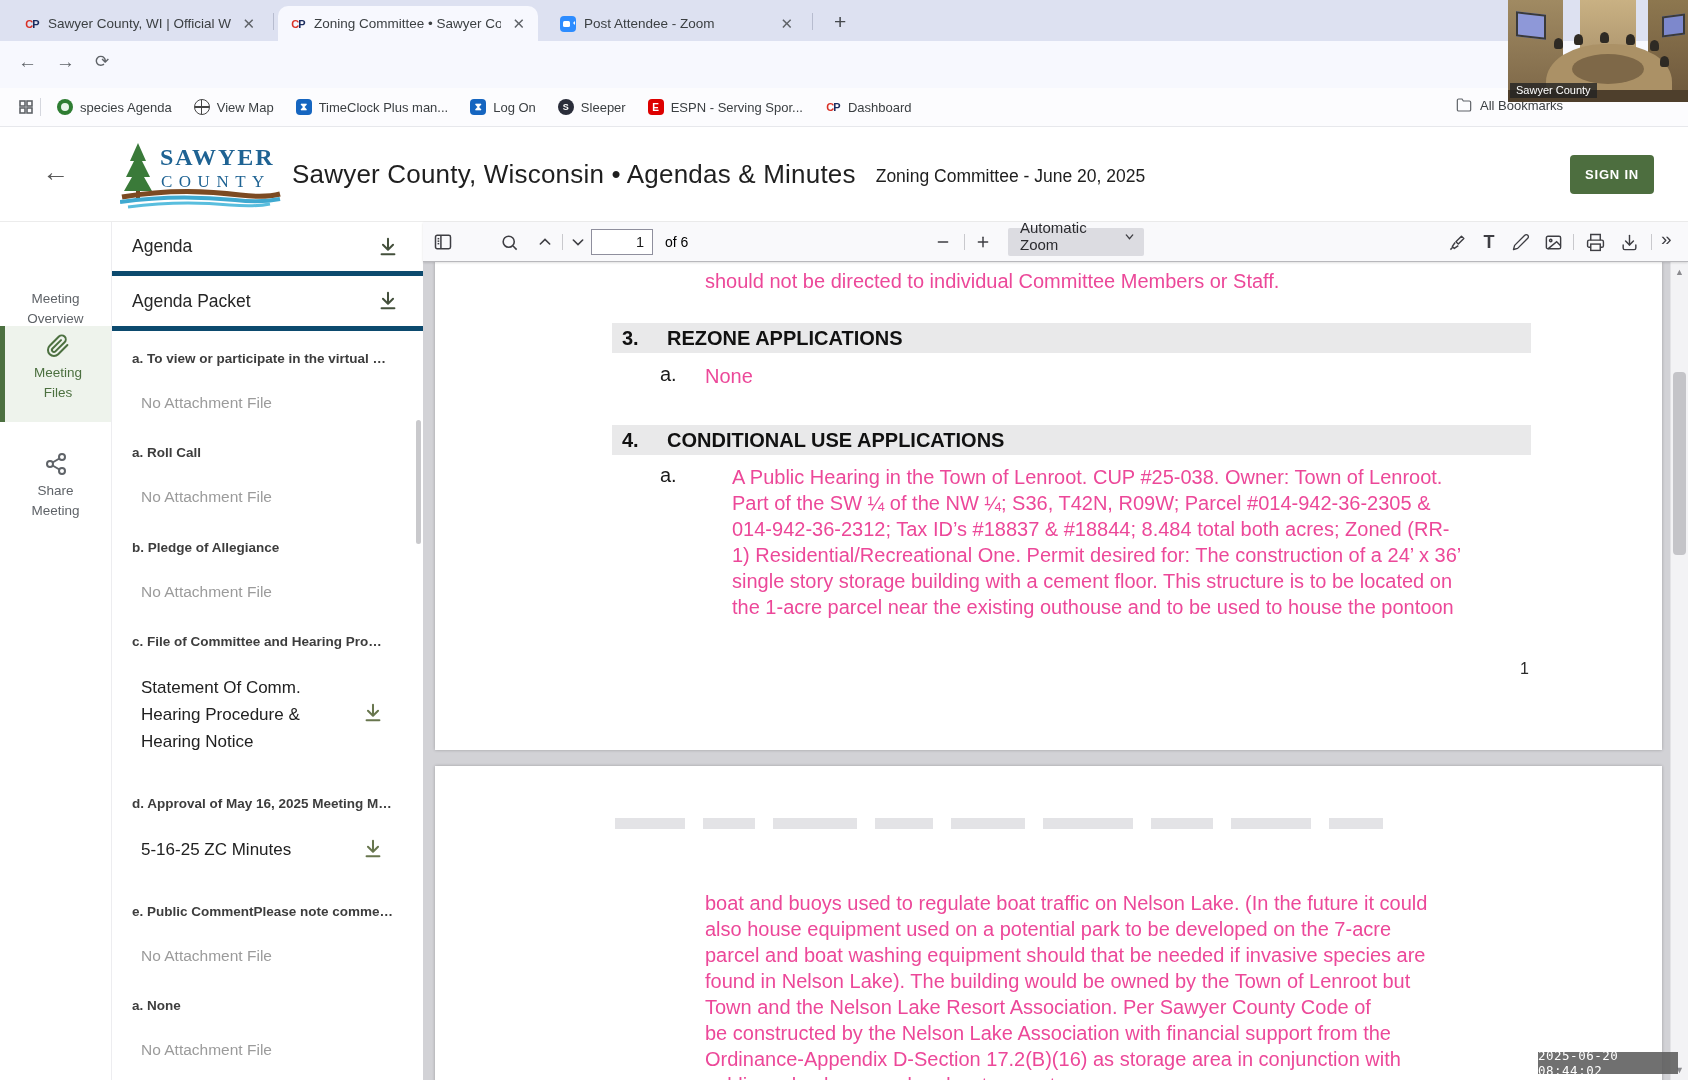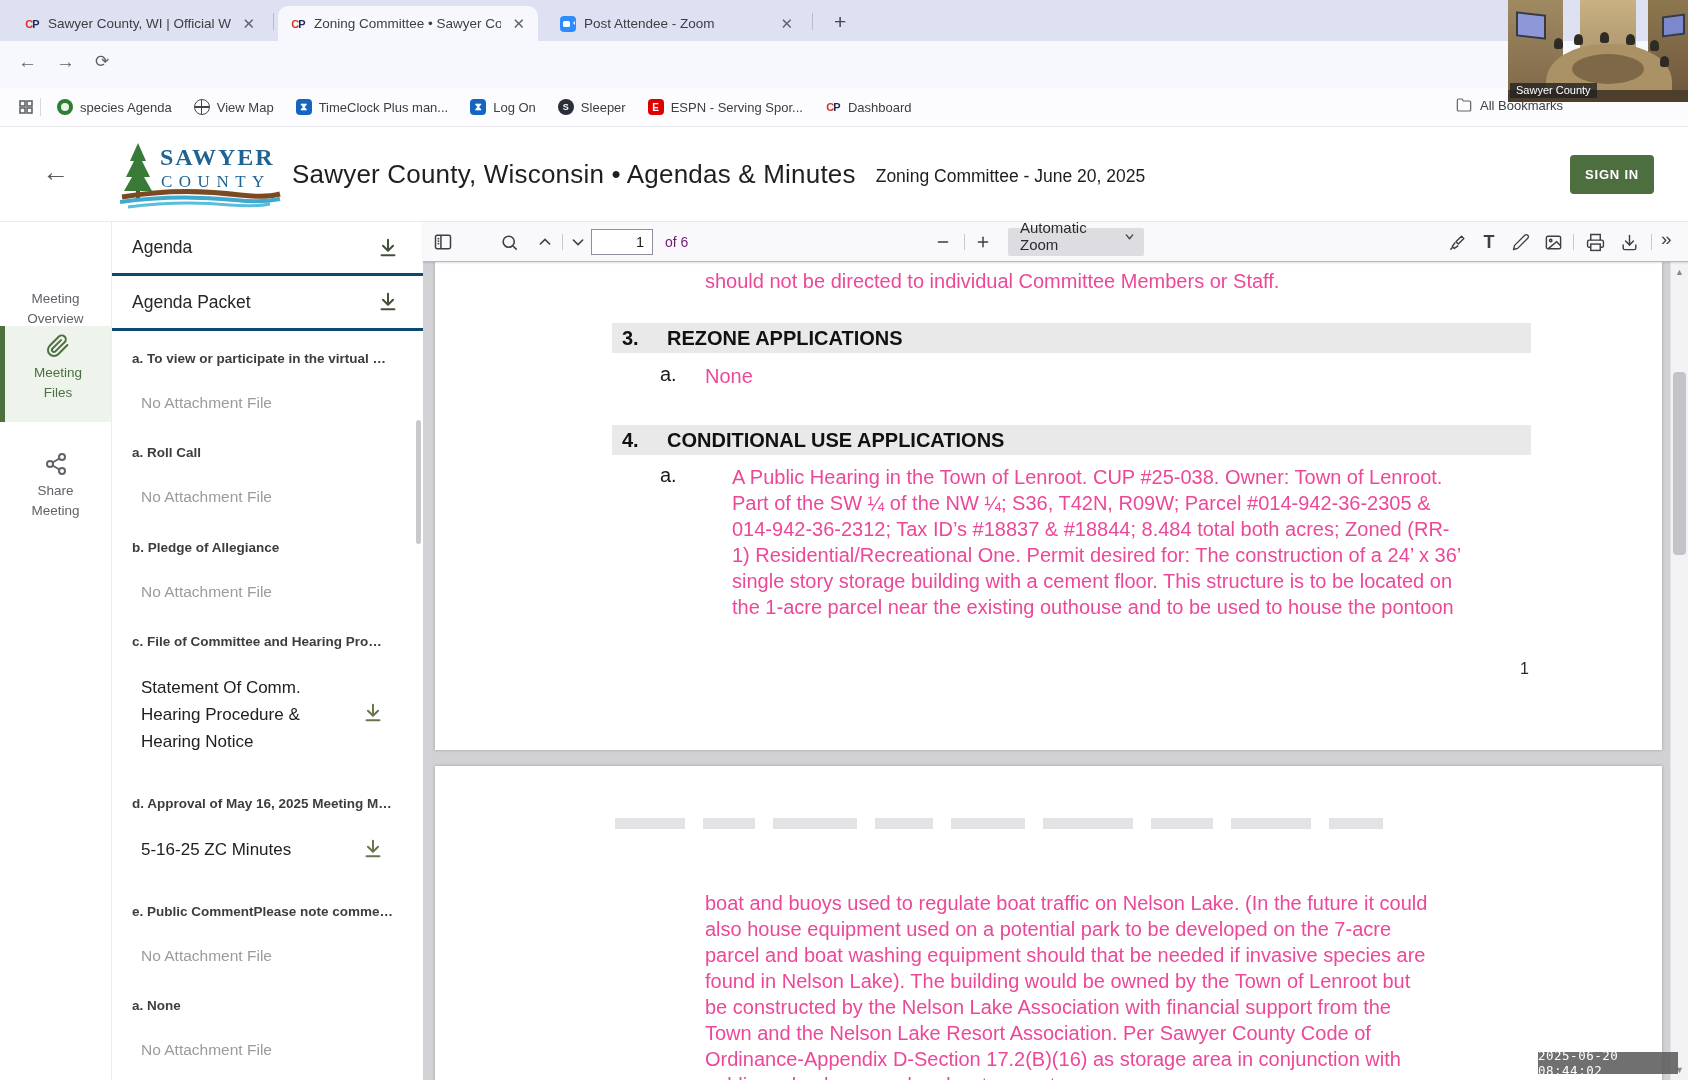--- a/index.html
+++ b/index.html
@@ -60,41 +60,41 @@
   
   .nav { position:absolute; top:222px; left:0; width:111px; bottom:0; background:#fff; }
   .navitem { position:absolute; left:0; width:111px; display:flex; flex-direction:column; align-items:center;
              gap:5px; color:#5f6368; font-size:13.5px; line-height:20px; text-align:center; padding-top:8px; }
   .navitem .lbl { width:72px; }
   .navitem.sel { background:#eef3ec; border-left:5px solid #4c7040; color:#4c7040; }
 
   
   .files { position:absolute; top:222px; left:111px; width:312px; bottom:0; background:#fff;
            border-left:1px solid #ededf0; }
-  .frow { position:absolute; left:0; width:100%; border-bottom:3px solid #0c4a6e; display:flex;
+  .frow { position:absolute; left:0; width:100%; border-bottom:5px solid #0c4a6e; display:flex;
           align-items:center; padding:0 24px 0 20px; }
   .frow .flabel { flex:1; font-size:17.5px; color:#262626; }
   .fhead { position:absolute; left:20px; font-size:13.5px; font-weight:700; color:#3d3d3d; white-space:nowrap;
            overflow:hidden; width:276px; }
   .fnone { position:absolute; left:29px; font-size:15.5px; color:#9b9b9b; }
   .fatt { position:absolute; left:29px; width:216px; font-size:17px; line-height:27px; color:#212121; }
   .fdl { position:absolute; left:250px; color:#68764e; }
   .fscroll { position:absolute; right:2px; top:198px; width:5px; height:124px; background:#c9c9cc; border-radius:3px; }
 
   
   .viewer { position:absolute; top:222px; left:423px; right:0; bottom:0; background:#d2d2d6; }
   .pdftoolbar { position:absolute; top:0; left:0; right:0; height:40px; background:#f9f9fb;
                 border-bottom:1px solid #b8b8bc; box-shadow:0 1px 2px rgba(0,0,0,.12); z-index:5;
                 display:flex; align-items:center; color:#3e3e43; }
   .ti { position:absolute; top:8px; width:24px; height:24px; display:flex; align-items:center; justify-content:center; }
   .tsep { position:absolute; top:12px; width:1px; height:16px; background:#c9c9cd; }
   .pageinput { position:absolute; left:168px; top:7px; width:62px; height:26px; border:1px solid #8f8f9d;
                background:#fff; text-align:right; padding-right:8px; font-size:14.5px; color:#1a1a1a;
                font-family:"Liberation Sans", sans-serif; }
-  .ofpages { position:absolute; left:242px; top:12px; font-size:14px; color:#701a75; }
+  .ofpages { position:absolute; left:242px; top:12px; font-size:14px; color:#000000; }
   .zoomsel { position:absolute; left:585px; top:6px; width:136px; height:28px; background:#dcdce1;
              border-radius:2px; display:flex; align-items:center; padding:0 8px 12px 12px; gap:10px; }
   .zoomsel .zl { flex:1; font-size:15px; color:#2b2b2f; }
   .morebtn { position:absolute; left:1238px; top:6px; font-size:19px; color:#3e3e43; }
 
   .page { position:absolute; left:12px; width:1227px; background:#fff; box-shadow:0 0 3px rgba(0,0,0,.25); }
   .page1 { top:40px; height:488px; }
   .page2 { top:544px; height:536px; }
   .pline { font-size:20px; line-height:26px; color:#ec4899; white-space:nowrap; }
   .secbar { position:absolute; left:177px; width:919px; height:30px; background:#e9e9ea; display:flex;
@@ -469,22 +469,22 @@
           <div style="width:90px;"></div>
         <div style="width:62px;"></div>
           <div style="width:80px;"></div>
           <div style="width:54px;"></div>
       </div>
       <div class="ptext" style="top:124px;">
         <div class="pline">boat and buoys used to regulate boat traffic on Nelson Lake. (In the future it could</div>
         <div class="pline">also house equipment used on a potential park to be developed on the 7-acre</div>
         <div class="pline">parcel and boat washing equipment should that be needed if invasive species are</div>
         <div class="pline">found in Nelson Lake). The building would be owned by the Town of Lenroot but</div>
+        <div class="pline">Town and the Nelson Lake Resort Association. Per Sawyer County Code of</div>
         <div class="pline">be constructed by the Nelson Lake Association with financial support from the</div>
-        <div class="pline">Town and the Nelson Lake Resort Association. Per Sawyer County Code of</div>
         <div class="pline">Ordinance-Appendix D-Section 17.2(B)(16) as storage area in conjunction with</div>
         <div class="pline">public park, playground and water sports area</div>
       </div>
     </div>
 
     <div class="vscroll">
       <div class="varrow" style="top:5px;">▲</div>
       <div class="vthumb"></div>
       <div class="varrow" style="bottom:5px;">▼</div>
     </div>

